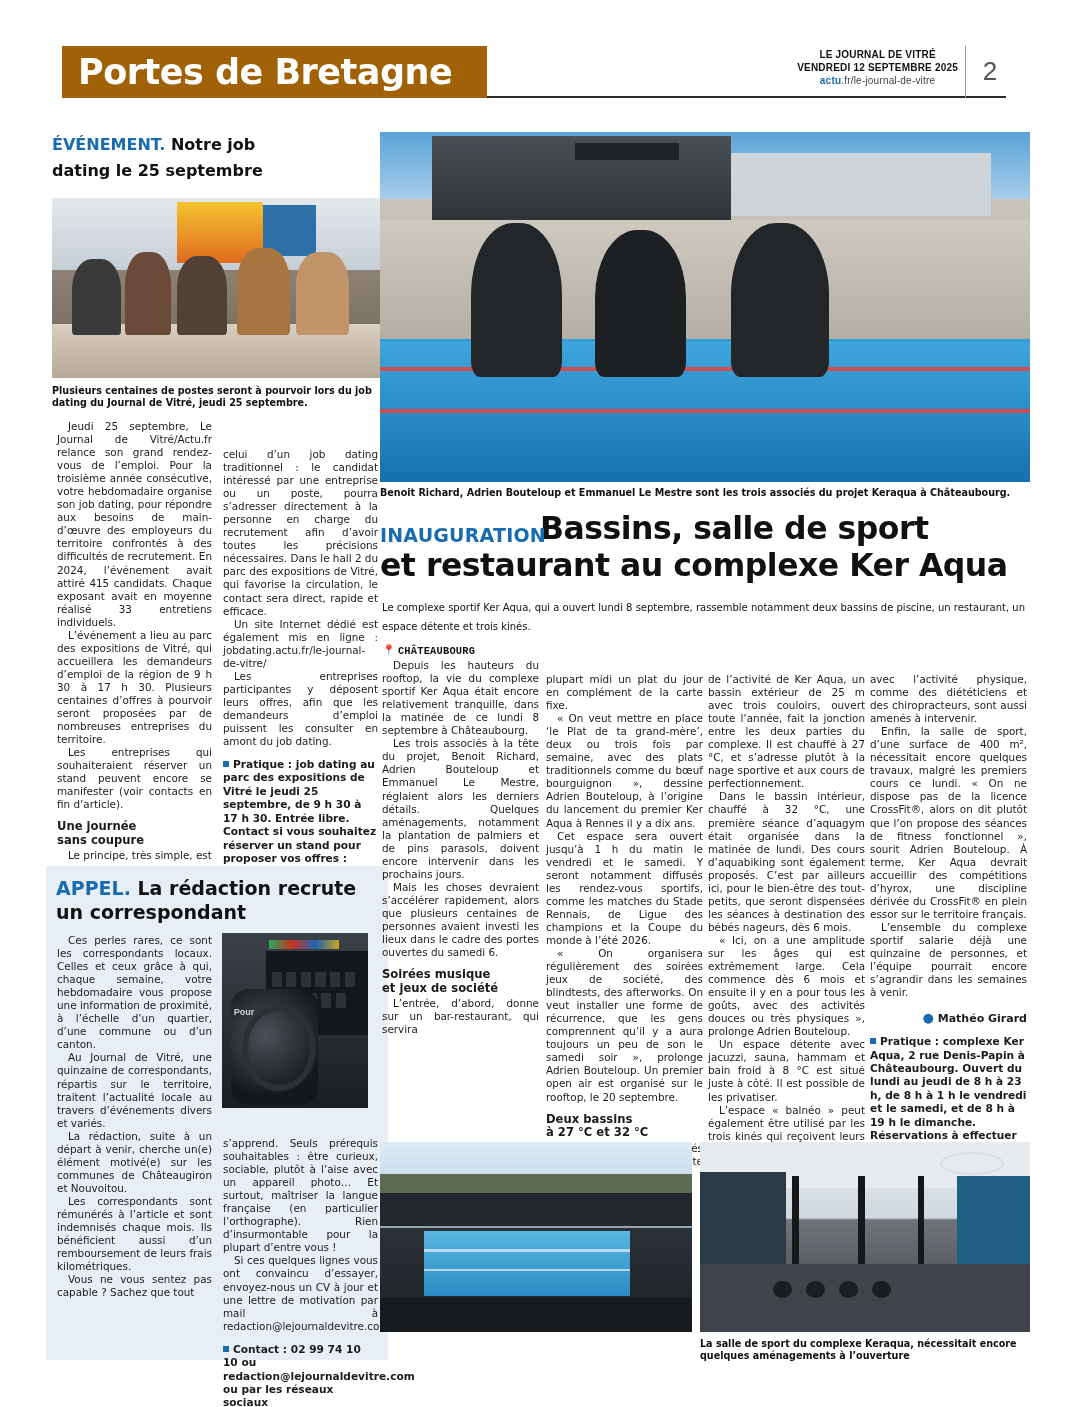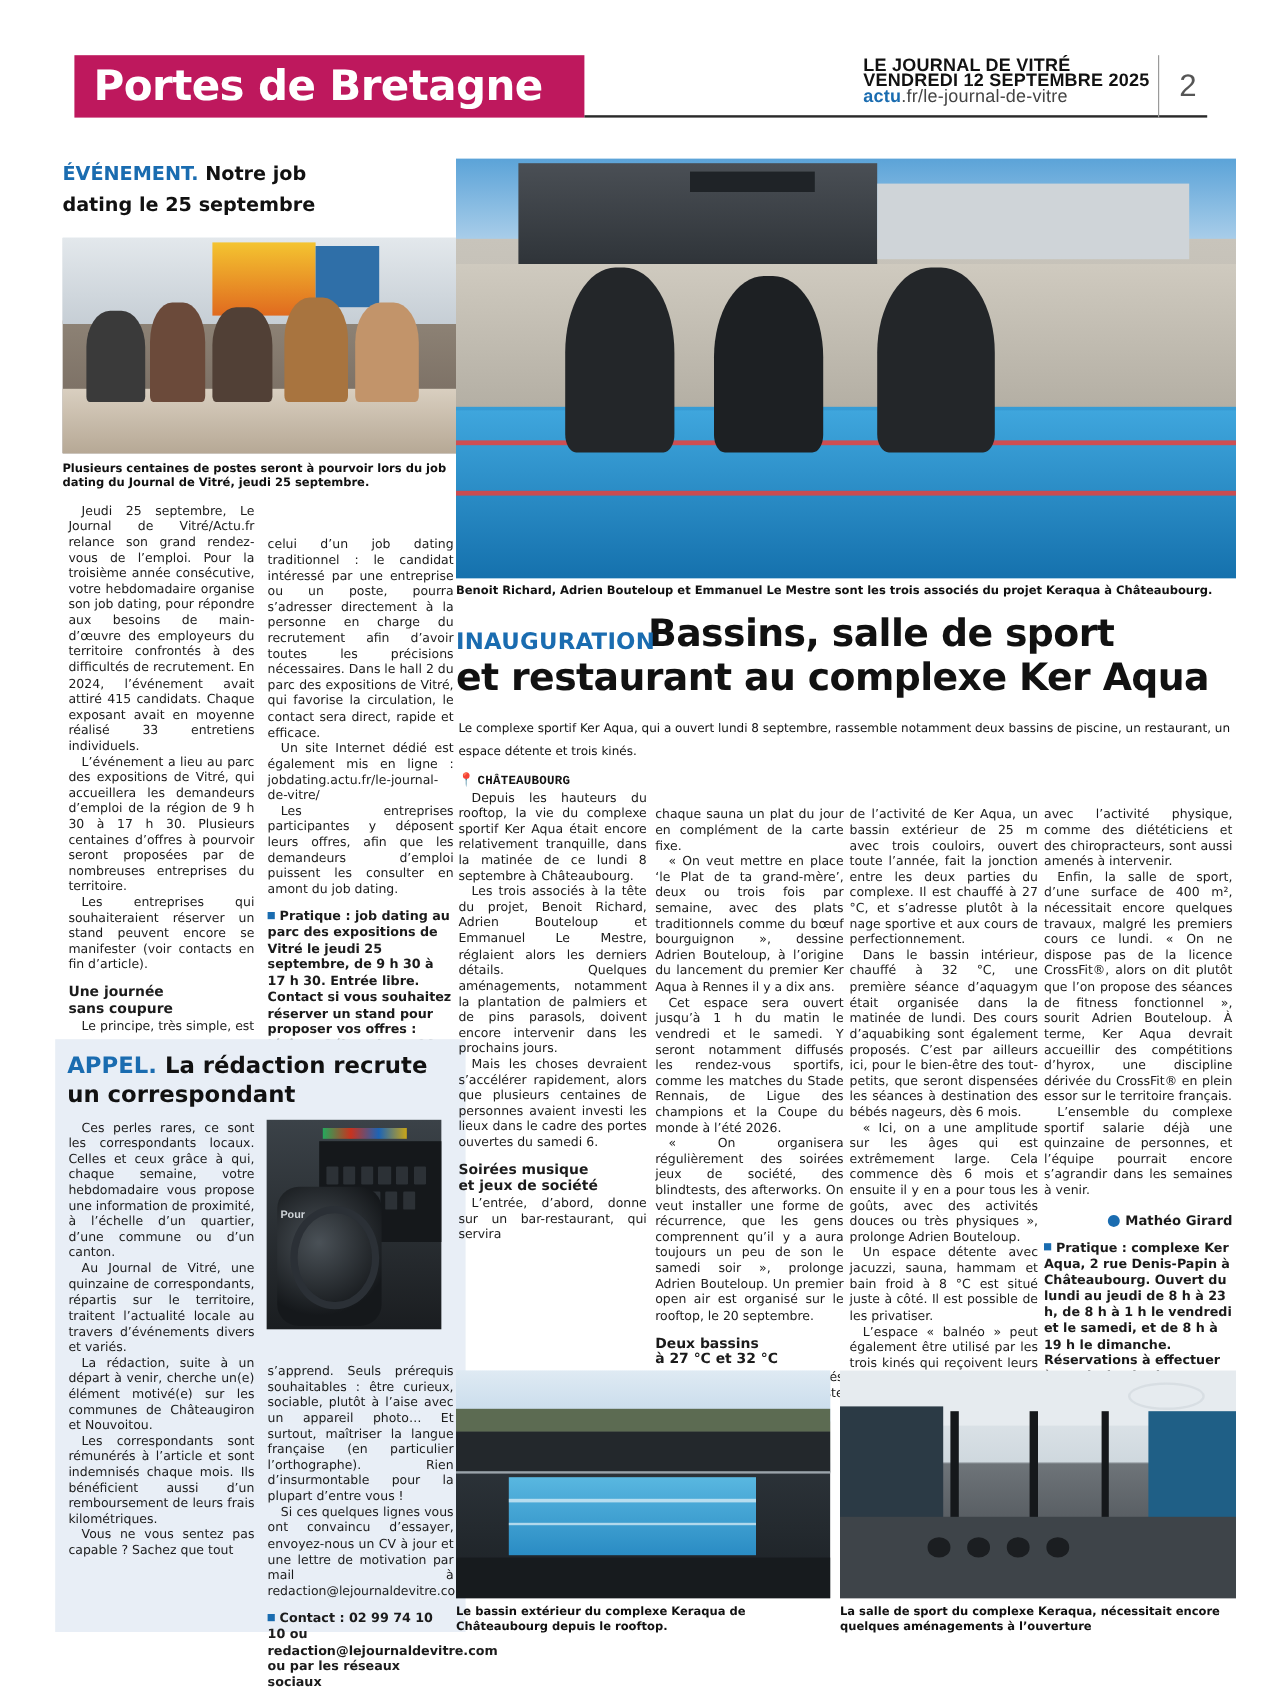--- a/index.html
+++ b/index.html
@@ -10,34 +10,34 @@
     color:#111;
     position:relative;
     overflow:hidden;
   }
   .page{position:absolute;inset:0;}
 
   
   .masthead{position:absolute;left:62px;top:46px;width:944px;height:60px;}
   .masthead-band{
     position:absolute;left:0;top:0;width:425px;height:52px;
-    background:#be185d;
+    background:#a16207;
   }
   .masthead-title{
     position:absolute;left:16px;top:7px;
     font-size:35px;font-weight:bold;color:#fff;
     letter-spacing:-0.5px;line-height:38px;
     font-family:"DejaVu Sans", sans-serif;
   }
   .masthead-rule{
     position:absolute;left:425px;top:50px;width:519px;height:2px;background:#2a2a2a;
   }
   .masthead-meta{
-    position:absolute;right:48px;top:2px;text-align:left;
-    font-size:15px;line-height:13px;font-weight:bold;letter-spacing:.2px;
+    position:absolute;right:48px;top:2px;text-align:center;
+    font-size:10px;line-height:13px;font-weight:bold;letter-spacing:.2px;
   }
   .masthead-meta .url{font-weight:normal;color:#444;}
   .masthead-meta .url b{color:#1a6cb0;font-weight:bold;}
   .masthead-divider{position:absolute;right:40px;top:0px;width:1px;height:52px;background:#9a9a9a;}
   .page-number{
     position:absolute;right:0px;top:10px;width:32px;text-align:center;
     font-size:26px;color:#555;font-weight:normal;
   }
 
   
@@ -336,21 +336,21 @@
     <div class="loc"><span class="pin">📍</span><span>CHÂTEAUBOURG</span></div>
     <p>Depuis les hauteurs du rooftop, la vie du complexe sportif Ker Aqua était encore relativement tranquille, dans la matinée de ce lundi 8 septembre à Châteaubourg.</p>
     <p>Les trois associés à la tête du projet, Benoit Richard, Adrien Bouteloup et Emmanuel Le Mestre, réglaient alors les derniers détails. Quelques aménagements, notamment la plantation de palmiers et de pins parasols, doivent encore intervenir dans les prochains jours.</p>
     <p>Mais les choses devraient s’accélérer rapidement, alors que plusieurs centaines de personnes avaient investi les lieux dans le cadre des portes ouvertes du samedi 6.</p>
     <div class="subhead" style="white-space:pre-line">Soirées musique
 et jeux de société</div>
     <p>L’entrée, d’abord, donne sur un bar-restaurant, qui servira</p>
   </div>
 
   <div class="ka-c2 body-col">
-    <p class="noind">chaque sauna un plat du jour en complément de la carte fixe.</p>
+    <p class="noind">plupart midi un plat du jour en complément de la carte fixe.</p>
     <p>« On veut mettre en place ‘le Plat de ta grand-mère’, deux ou trois fois par semaine, avec des plats traditionnels comme du bœuf bourguignon », dessine Adrien Bouteloup, à l’origine du lancement du premier Ker Aqua à Rennes il y a dix ans.</p>
     <p>Cet espace sera ouvert jusqu’à 1 h du matin le vendredi et le samedi. Y seront notamment diffusés les rendez-vous sportifs, comme les matches du Stade Rennais, de Ligue des champions et la Coupe du monde à l’été 2026.</p>
     <p>« On organisera régulièrement des soirées jeux de société, des blindtests, des afterworks. On veut installer une forme de récurrence, que les gens comprennent qu’il y a aura toujours un peu de son le samedi soir », prolonge Adrien Bouteloup. Un premier open air est organisé sur le rooftop, le 20 septembre.</p>
     <div class="subhead" style="white-space:pre-line">Deux bassins
 à 27 °C et 32 °C</div>
     <p>Du côté des activités sportives, puisque cela reste le cœur</p>
   </div>
 
   <div class="ka-c3 body-col">
     <p class="noind">de l’activité de Ker Aqua, un bassin extérieur de 25 m avec trois couloirs, ouvert toute l’année, fait la jonction entre les deux parties du complexe. Il est chauffé à 27 °C, et s’adresse plutôt à la nage sportive et aux cours de perfectionnement.</p>
@@ -391,16 +391,15 @@
         <div class="rig2"></div>
         <div class="rig3"></div>
       <div class="floor"></div>
       <div class="wt" style="left:22%"></div>
         <div class="wt" style="left:32%"></div>
       <div class="wt" style="left:42%"></div>
         <div class="wt" style="left:52%"></div>
     </div>
   </div>
 
-  <div class="bp1c caption">Le bassin extérieur du complexe Keraqua de Châteaubourg depuis le rooftop.</div>
   <div class="bp2c caption">La salle de sport du complexe Keraqua, nécessitait encore quelques aménagements à l’ouverture</div>
 
 </div>
 
 </body></html>

